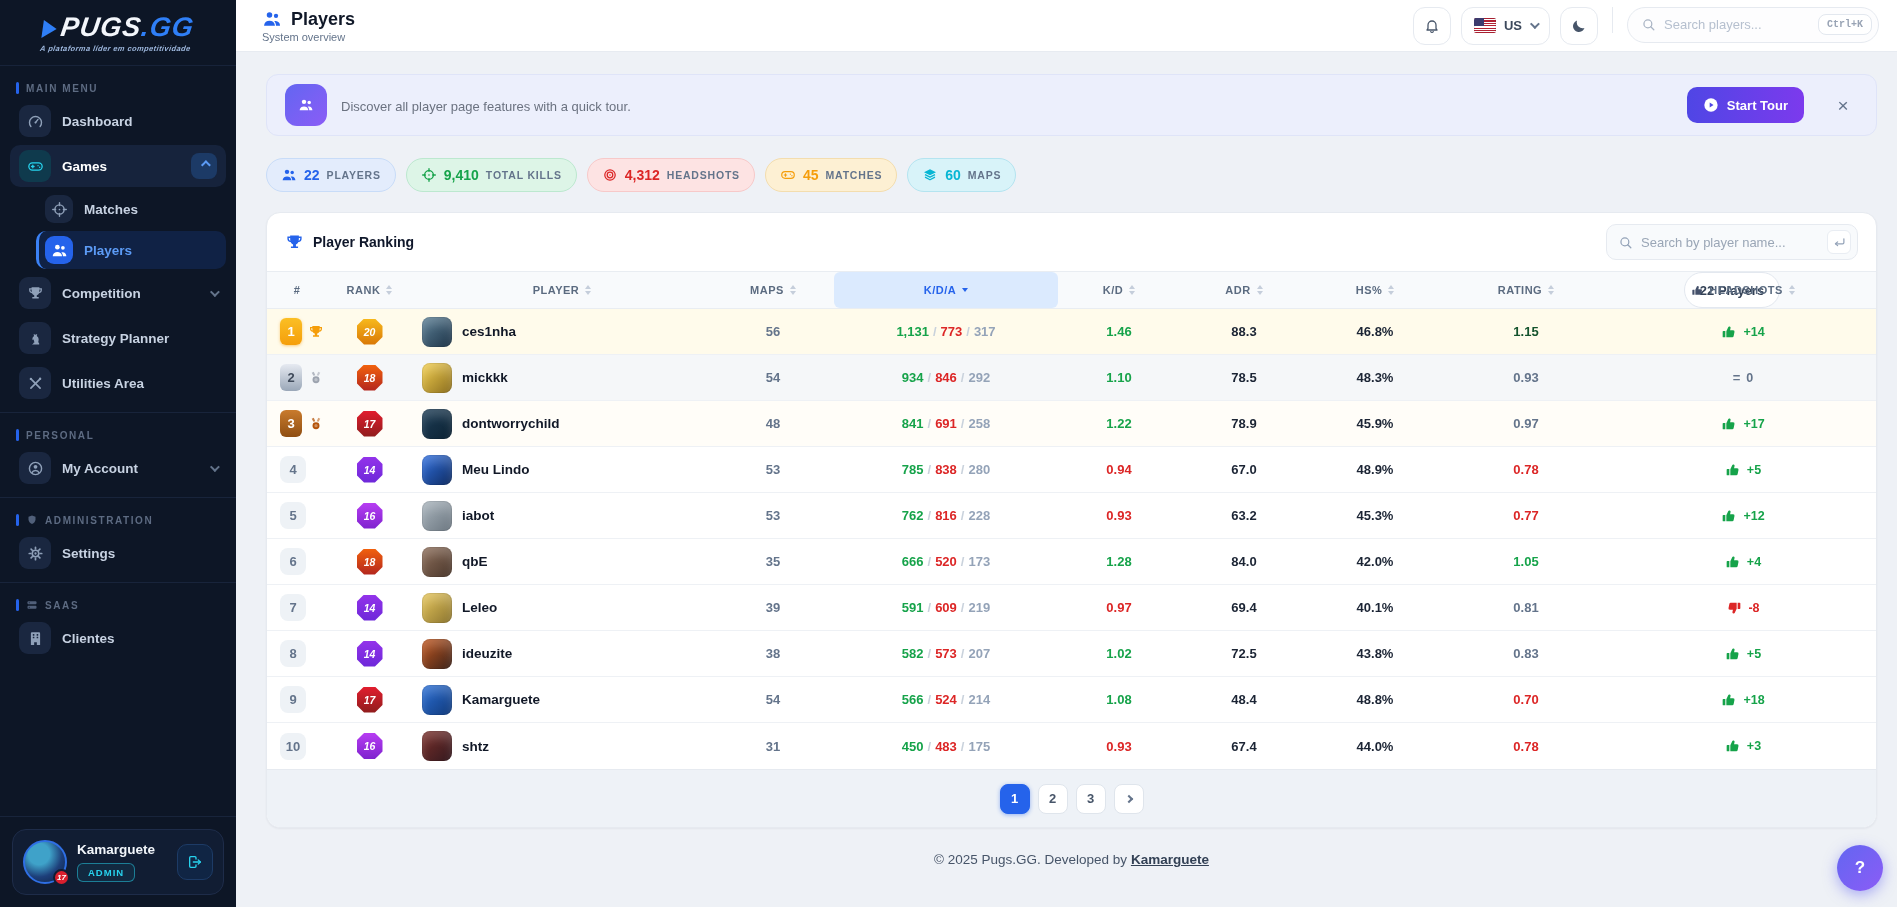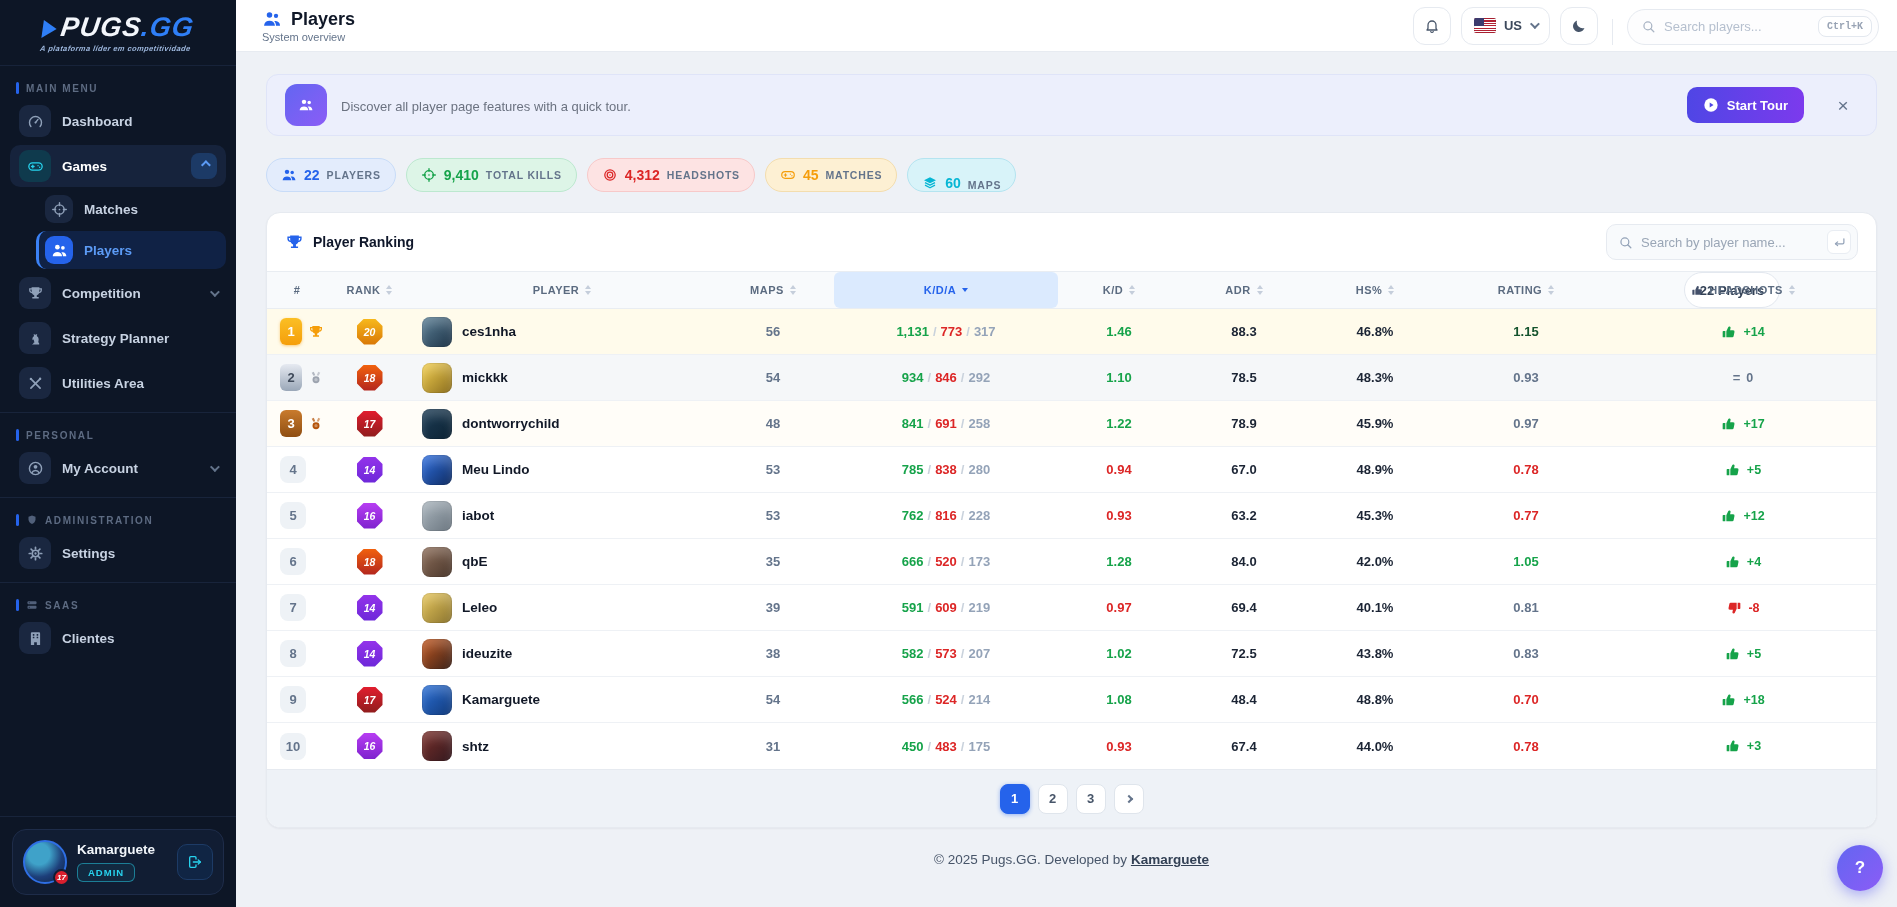--- a/index.html
+++ b/index.html
@@ -53,21 +53,21 @@
   .logout { width:36px; height:36px; border-radius:10px; background:#102544; border:1px solid #1d3b66; color:#27d3ee; display:flex; align-items:center; justify-content:center; cursor:pointer; }
   .logout svg { width:17px; height:17px; }
 
   
   .main { flex:1; display:flex; flex-direction:column; min-width:0; }
   .topbar { height:52px; background:#fff; border-bottom:1px solid #e7ebf1; display:flex; align-items:center; justify-content:space-between; padding:0 18px 0 26px; }
   .t-title-row { display:flex; align-items:center; gap:9px; }
   .t-title-row .icn { color:#2563eb; } .t-title-row .icn svg { width:20px; height:20px; }
   .t-title { font-size:18px; font-weight:800; color:#101828; }
   .t-sub { font-size:11px; color:#64748b; margin-top:1px; }
-  .t-right { display:flex; align-items:flex-end; }
+  .t-right { display:flex; align-items:flex-start; }
   .tbtn { height:38px; border:1px solid #e6eaf0; background:#fff; border-radius:12px; display:flex; align-items:center; justify-content:center; gap:8px; color:#475569; cursor:pointer; }
   .tbtn.sq { width:38px; }
   .tbtn svg { width:18px; height:18px; }
   .tbtn + .tbtn { margin-left:10px; }
   .lang { padding:0 12px; margin-left:10px; }
   .lang-label { font-size:13px; font-weight:700; color:#3c495c; }
   .usflag { width:22px; height:15px; border-radius:2px; position:relative; overflow:hidden; background:repeating-linear-gradient(180deg,#b22234 0 1.2px,#fff 1.2px 2.4px); box-shadow:inset 0 0 0 .5px rgba(0,0,0,.12); }
   .usflag::after { content:""; position:absolute; left:0; top:0; width:10px; height:8px; background:#3c3b6e; }
   .t-divider { width:1px; height:26px; background:#e6eaf0; margin:0 14px; }
   .t-search { width:252px; height:36px; border:1px solid #e6eaf0; border-radius:18px; background:#fdfdfe; display:flex; align-items:center; gap:8px; padding:0 6px 0 13px; }
@@ -478,21 +478,21 @@
               <svg viewBox="0 0 24 24" fill="none" stroke="currentColor" stroke-width="1.8" stroke-linecap="round">
                 <rect x="2.6" y="7" width="18.8" height="10" rx="5"></rect>
                 <path d="M8.2 10.2v3.6M6.4 12h3.6"></path>
                 <circle cx="15.6" cy="10.8" r="1" fill="currentColor" stroke="none"></circle>
                 <circle cx="17.9" cy="13.1" r="1" fill="currentColor" stroke="none"></circle>
               </svg>
             </span>
             <span class="chip-val" style="color: rgb(245, 158, 11);">45</span>
             <span class="chip-label">MATCHES</span>
           </div>
-          <div class="chip" style="background: rgb(216, 243, 249); border-color: rgb(180, 228, 240); align-items: flex-end;">
+          <div class="chip" style="background: rgb(216, 243, 249); border-color: rgb(180, 228, 240);">
             <span class="icn" style="color: rgb(6, 182, 212);">
               <svg viewBox="0 0 24 24" fill="none" stroke="currentColor" stroke-width="2" stroke-linejoin="round">
                 <path d="M12 3.5 21 8l-9 4.5L3 8z" fill="currentColor" stroke="none"></path>
                 <path d="m4.5 11.5 7.5 3.8 7.5-3.8"></path>
                 <path d="m4.5 15.3 7.5 3.8 7.5-3.8"></path>
               </svg>
             </span>
             <span class="chip-val" style="color: rgb(6, 182, 212);">60</span>
             <span class="chip-label">MAPS</span>
           </div>

